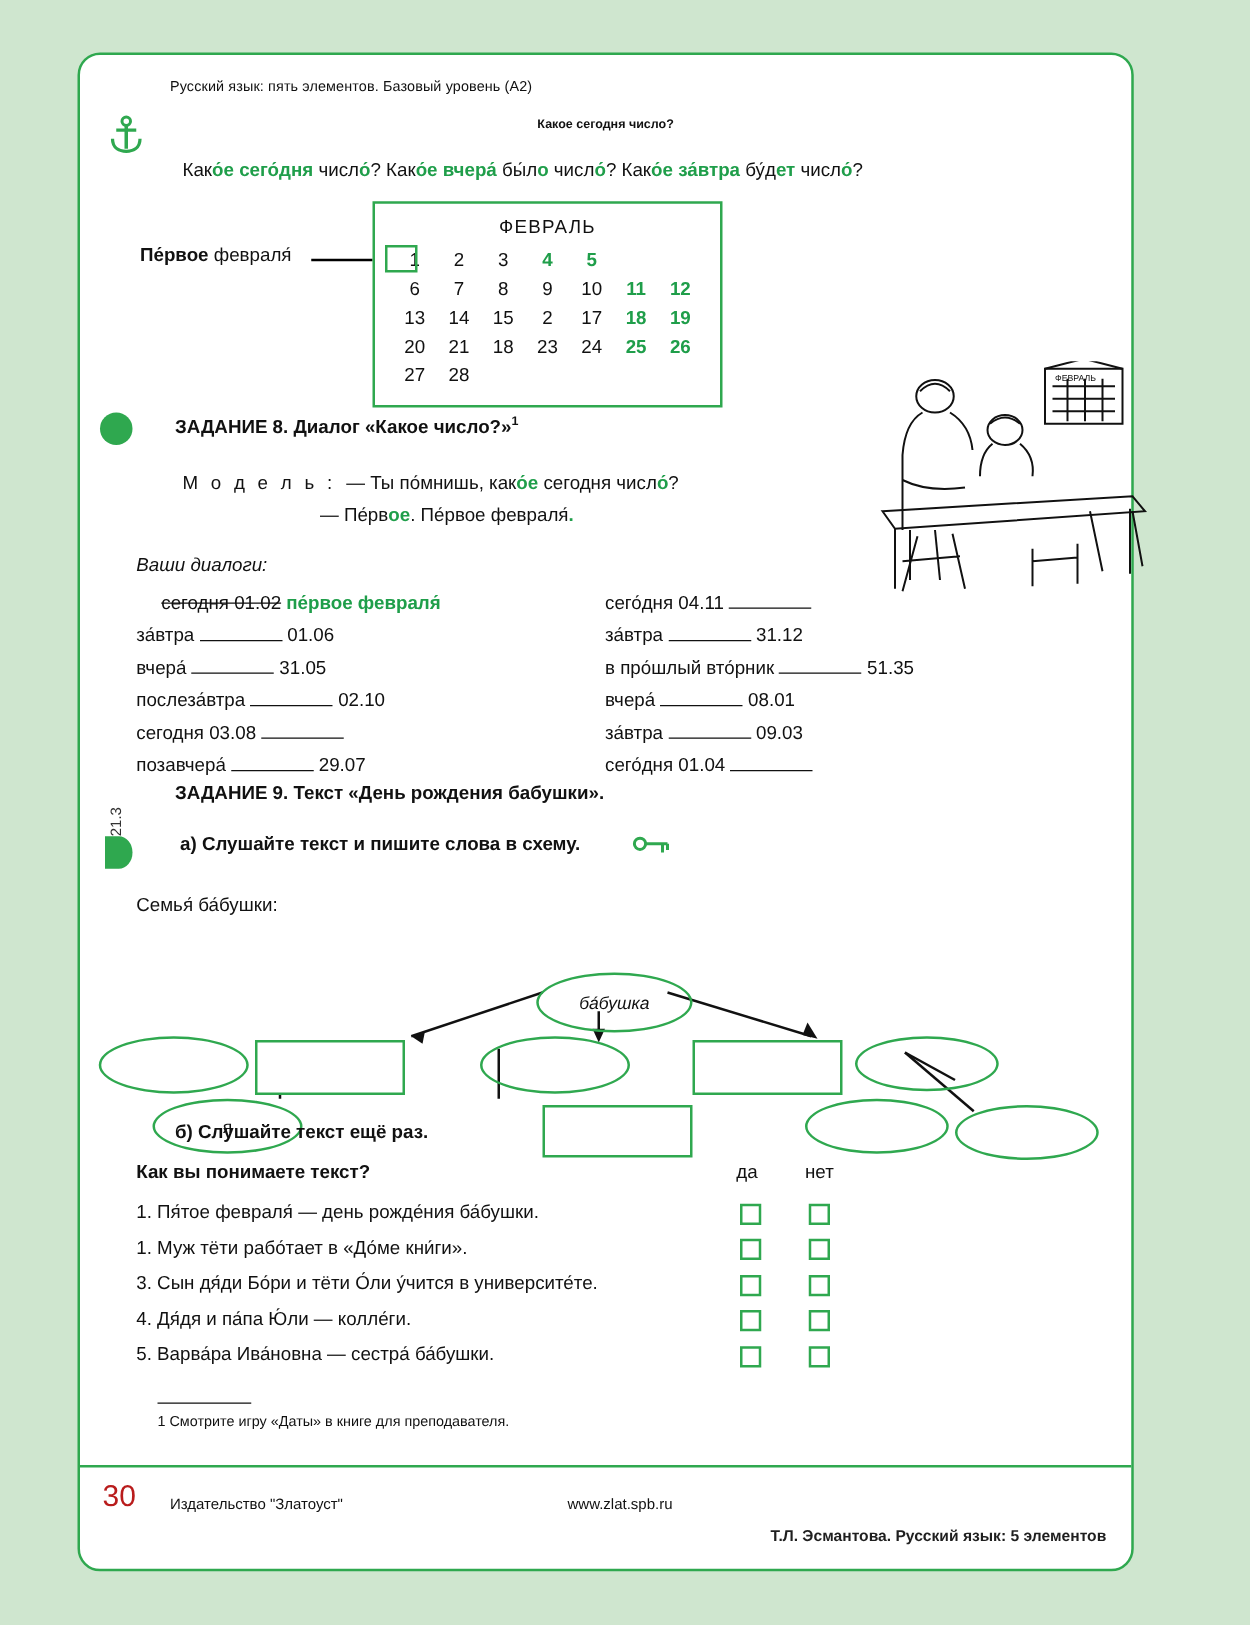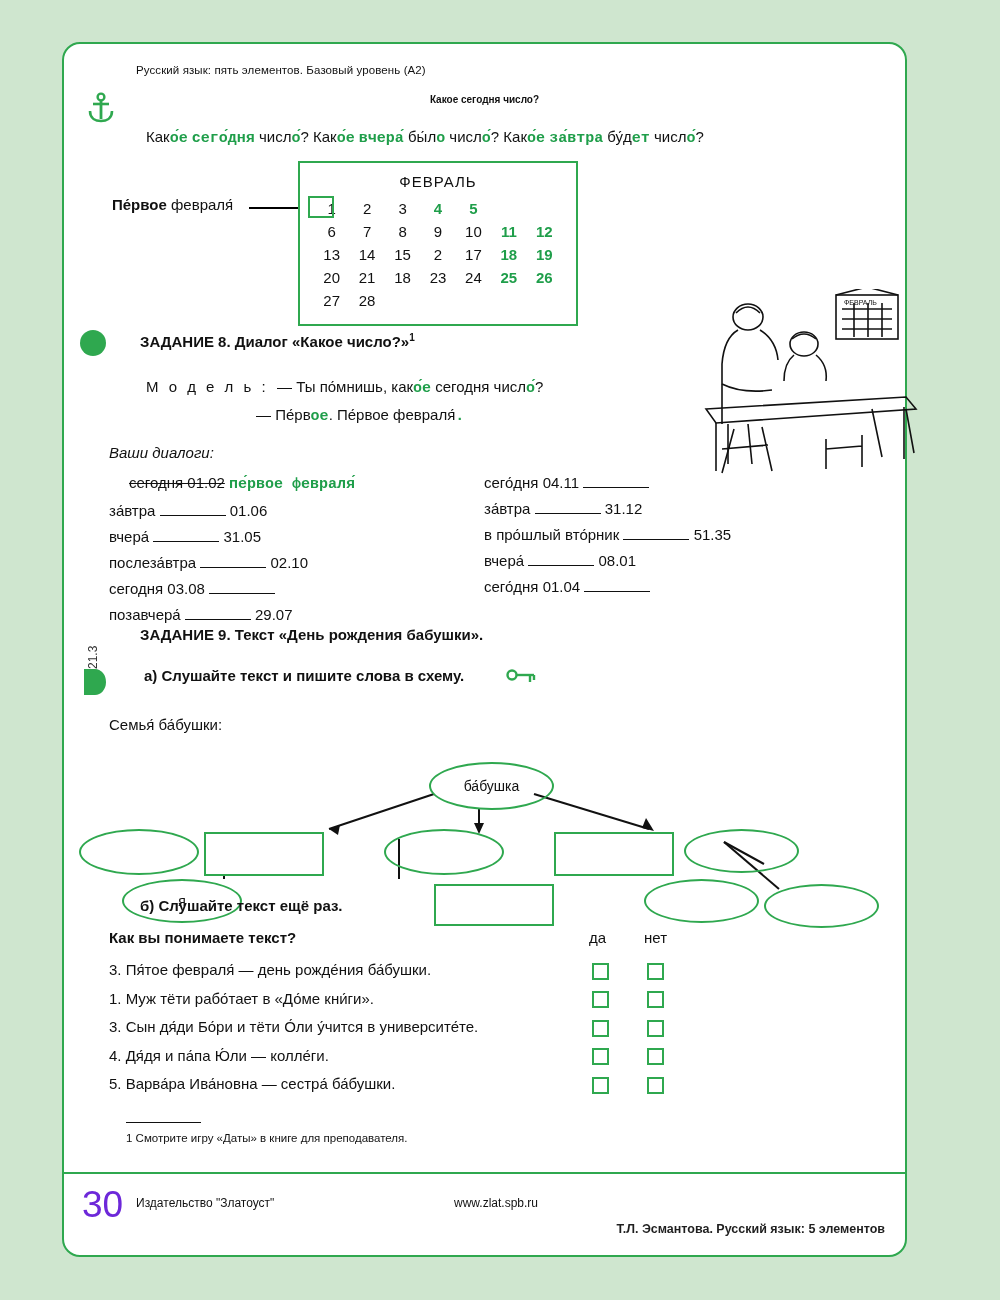--- a/index.html
+++ b/index.html
@@ -33,21 +33,21 @@
   }
 
   .anchor-icon{
     position:absolute;left:20px;top:46px;width:34px;height:34px;
     color:#2fa84f;
   }
 
   .q-line{
     position:absolute;left:82px;top:84px;font-size:15px;
   }
-  .g{color:#1f9e4a;font-weight:bold;font-family:Liberation Mono, monospace;}
+  .g{color:#1f9e4a;font-weight:bold;}
 
   
   .cal{
     position:absolute;left:234px;top:117px;width:280px;height:165px;
     border:2px solid #2fa84f;box-sizing:border-box;background:#fff;
   }
   .cal-title{
     text-align:center;font-size:15px;margin-top:10px;letter-spacing:1px;
   }
   .cal-grid{
@@ -127,21 +127,21 @@
   .yn{position:absolute;font-size:15px;}
   .stmts{position:absolute;left:45px;top:912px;font-size:15px;line-height:28.5px;}
   .chk{
     position:absolute;width:17px;height:17px;border:2px solid #2fa84f;box-sizing:border-box;
   }
 
   .footnote-rule{position:absolute;left:62px;top:1078px;width:75px;height:1px;background:#111;}
   .footnote{position:absolute;left:62px;top:1088px;font-size:11.5px;}
 
   .bottom-rule{position:absolute;left:0;top:1128px;width:100%;height:2px;background:#2fa84f;}
-  .page-num{position:absolute;left:18px;top:1140px;font-size:37px;color:#6d28d9;}
+  .page-num{position:absolute;left:18px;top:1140px;font-size:24px;color:#b91c1c;}
   .pub{position:absolute;left:72px;top:1152px;font-size:12px;}
   .site{position:absolute;left:390px;top:1152px;font-size:12px;}
   .author{position:absolute;left:0;top:1178px;width:100%;text-align:right;padding-right:20px;
     box-sizing:border-box;font-size:12.5px;font-weight:bold;color:#1f1f1f;}
 
   .side-num{
     position:absolute;left:22px;top:625px;font-size:12px;color:#333;
     transform:rotate(-90deg);transform-origin:left top;
   }
 
@@ -278,20 +278,21 @@
     <div><span>послеза́втра</span> <span class="blank"></span> <span>02.10</span></div>
     <div><span>сегодня 03.08</span> <span class="blank"></span></div>
     <div><span>позавчера́</span> <span class="blank"></span> <span>29.07</span></div>
   </div>
 
   <div class="col colB">
     <div><span>сего́дня 04.11</span> <span class="blank"></span></div>
     <div><span>за́втра</span> <span class="blank"></span> <span>31.12</span></div>
     <div><span>в про́шлый вто́рник</span> <span class="blank"></span> <span>51.35</span></div>
     <div><span>вчера́</span> <span class="blank"></span> <span>08.01</span></div>
+    <div><span>за́втра</span> <span class="blank"></span> <span>09.03</span></div>
     <div><span>сего́дня 01.04</span> <span class="blank"></span></div>
   </div>
 
   <div class="h-task h9">ЗАДАНИЕ 9. Текст «День рождения бабушки».</div>
 
   <div class="bullet-leaf"></div>
   <div class="h-task ha">а) Слушайте текст и пишите слова в схему.</div>
 
   <div class="key-icon">
     <svg width="30" height="18" viewBox="0 0 30 18">
@@ -315,21 +316,21 @@
         <polygon points="590,147 578,144 582,134" fill="#111" stroke="none"></polygon>
         <line x1="160" y1="155" x2="160" y2="195"></line>
         <line x1="252" y1="155" x2="252" y2="175"></line>
         <line x1="335" y1="155" x2="335" y2="195"></line>
         <line x1="500" y1="155" x2="500" y2="190"></line>
         <line x1="660" y1="158" x2="700" y2="180"></line>
         <line x1="660" y1="158" x2="715" y2="205"></line>
       </g>
     </svg>
 
-    <div class="ell" style="left:365px;top:78px;width:125px;height:48px;">
+    <div class="ell" style="left:365px;top:94px;width:125px;height:48px;font-style:italic;">
       <span class="ell-label">ба́бушка</span>
     </div>
     <div class="ell" style="left:15px;top:145px;width:120px;height:46px;"></div>
     <div class="rect" style="left:140px;top:148px;width:120px;height:44px;"></div>
     <div class="ell" style="left:58px;top:195px;width:120px;height:44px;">
       <span class="ell-label">я</span>
     </div>
     <div class="ell" style="left:320px;top:145px;width:120px;height:46px;"></div>
     <div class="rect" style="left:370px;top:200px;width:120px;height:42px;"></div>
     <div class="rect" style="left:490px;top:148px;width:120px;height:44px;"></div>
@@ -338,21 +339,21 @@
     <div class="ell" style="left:700px;top:200px;width:115px;height:44px;"></div>
   </div>
 
   <div class="h-task hb">б) Слушайте текст ещё раз.</div>
 
   <div class="understand">Как вы понимаете текст?</div>
   <div class="yn" style="left:525px;top:885px;">да</div>
   <div class="yn" style="left:580px;top:885px;">нет</div>
 
   <div class="stmts">
-    <div>3. Пя́тое февраля́ — день рожде́ния ба́бушки.</div>
+    <div>1. Пя́тое февраля́ — день рожде́ния ба́бушки.</div>
     <div>1. Муж тёти рабо́тает в «До́ме кни́ги».</div>
     <div>3. Сын дя́ди Бо́ри и тёти О́ли у́чится в университе́те.</div>
     <div>4. Дя́дя и па́па Ю́ли — колле́ги.</div>
     <div>5. Варва́ра Ива́новна — сестра́ ба́бушки.</div>
   </div>
 
   <div class="chk" style="left:528px;top:919px;"></div>
   <div class="chk" style="left:583px;top:919px;"></div>
   <div class="chk" style="left:528px;top:947px;"></div>
   <div class="chk" style="left:583px;top:947px;"></div>

